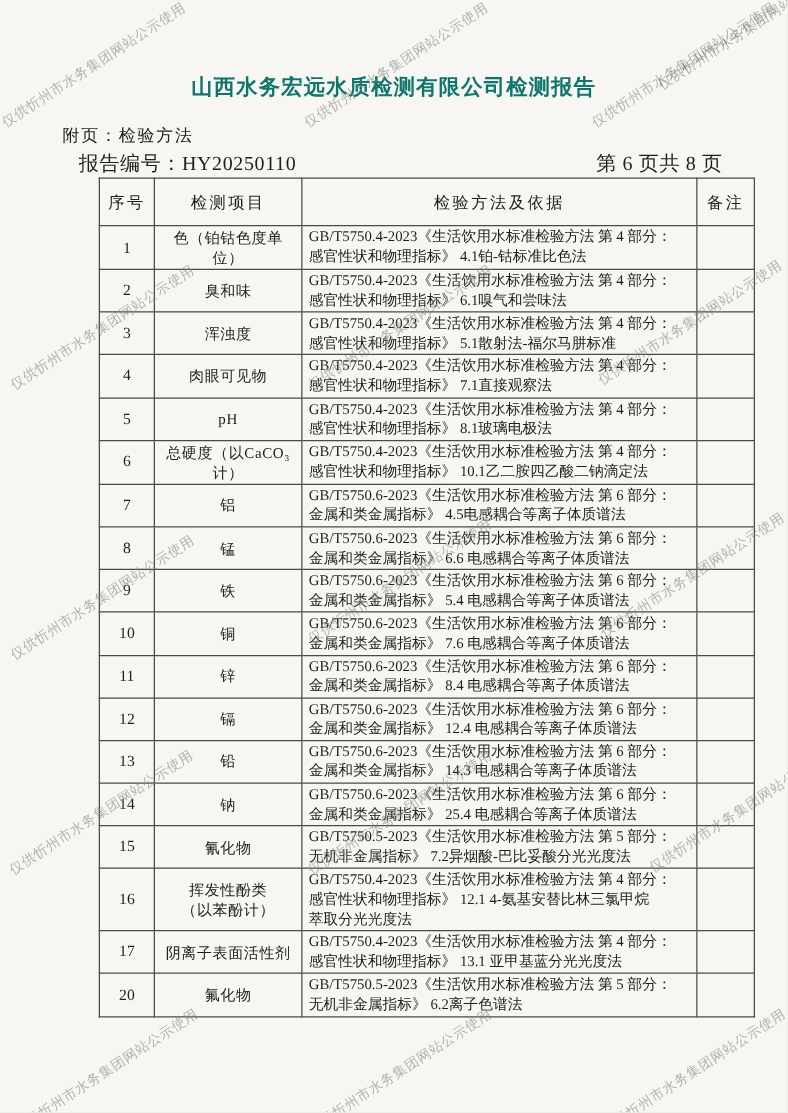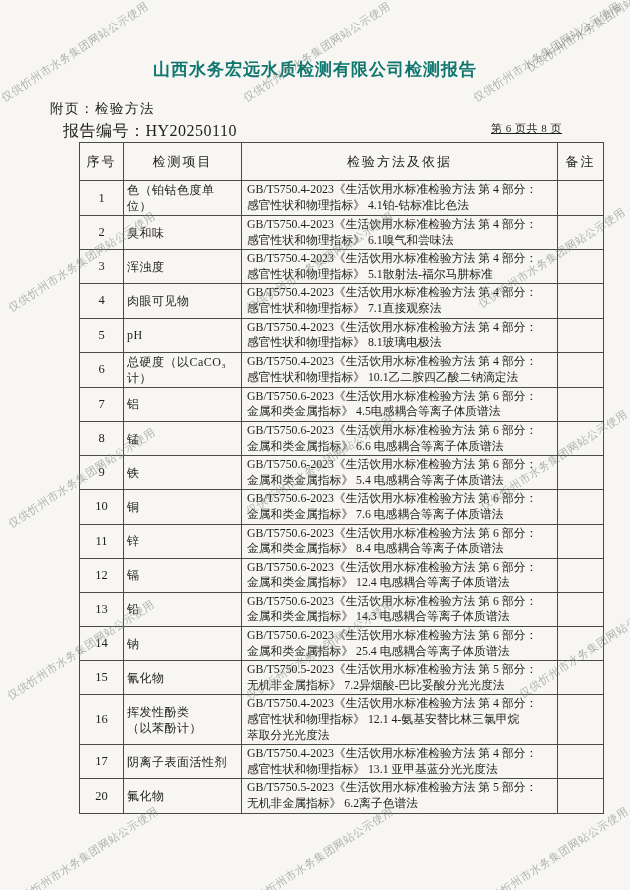--- a/index.html
+++ b/index.html
@@ -51,25 +51,24 @@
   }
   .report-no {
     position: absolute;
     left: 63px;
     top: 121px;
     font-size: 16px;
     letter-spacing: 0.5px;
   }
   .page-info {
     position: absolute;
-    right: 68px;
+    right: 52px;
     top: 121px;
-    font-size: 11px;
-    letter-spacing: 0.5px;
-    text-decoration: underline;
+    font-size: 16px;
+    letter-spacing: 0.5px;
   }
   table.methods {
     position: absolute;
     left: 55px;
     top: 142px;
     width: 524px;
     border-collapse: collapse;
     table-layout: fixed;
     background: transparent;
     z-index: 1;
@@ -91,20 +90,21 @@
   .col-no    { width: 44px; }
   .col-item  { width: 118px; }
   .col-method{ width: 316px; }
   .col-note  { width: 46px; }
   td.c-no {
     height: 33px;
     text-align: center;
     font-size: 12.5px;
   }
   td.c-item {
+    text-align: center;
     font-size: 12px;
     letter-spacing: 0.5px;
     white-space: pre-line;
     line-height: 16px;
   }
   td.c-method {
     text-align: left;
     font-size: 11.8px;
     line-height: 15.6px;
     white-space: pre-line;

